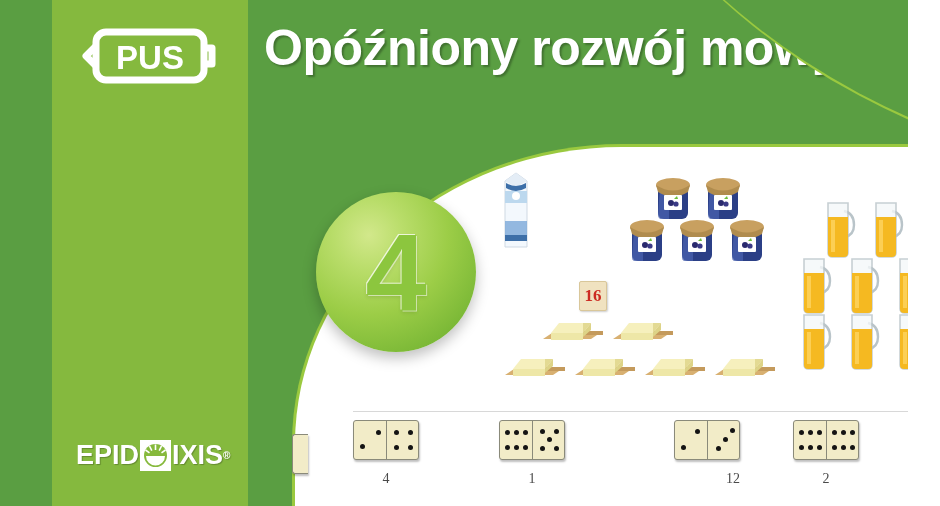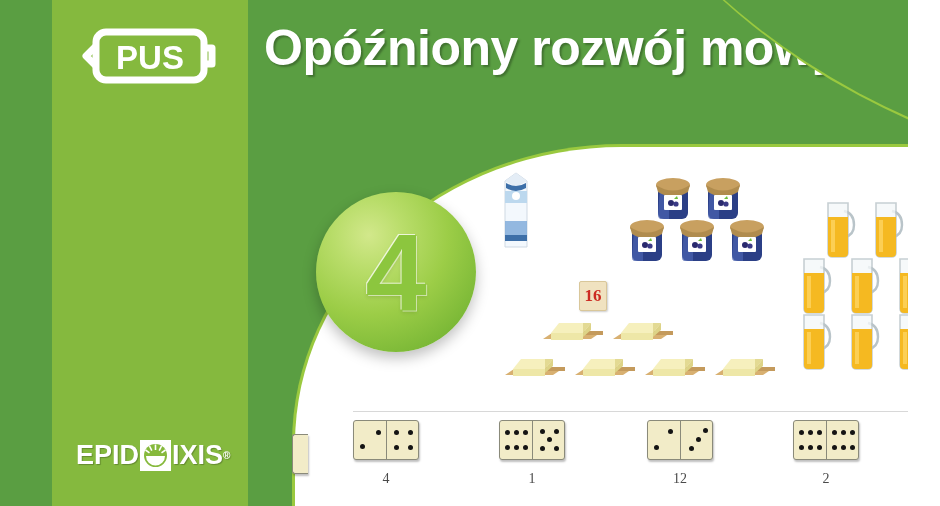--- a/index.html
+++ b/index.html
@@ -463,21 +463,21 @@
             <span class="pip" style="left:7px;top:8px;"></span>
             <span class="pip" style="left:21px;top:8px;"></span>
             <span class="pip" style="left:14px;top:16px;"></span>
             <span class="pip" style="left:7px;top:25px;"></span>
             <span class="pip" style="left:21px;top:25px;"></span>
           </div>
         </div>
         <div class="domino-label">1</div>
       </div>
 
-      <div class="domino-cell" style="left:372px;">
+      <div class="domino-cell" style="left:372px;text-align:right;">
         <div class="domino">
           <div class="half l">
             <span class="pip" style="left:20px;top:8px;"></span>
             <span class="pip" style="left:6px;top:24px;"></span>
           </div>
           <div class="half r">
             <span class="pip" style="left:22px;top:7px;"></span>
             <span class="pip" style="left:15px;top:16px;"></span>
             <span class="pip" style="left:8px;top:25px;"></span>
           </div>

